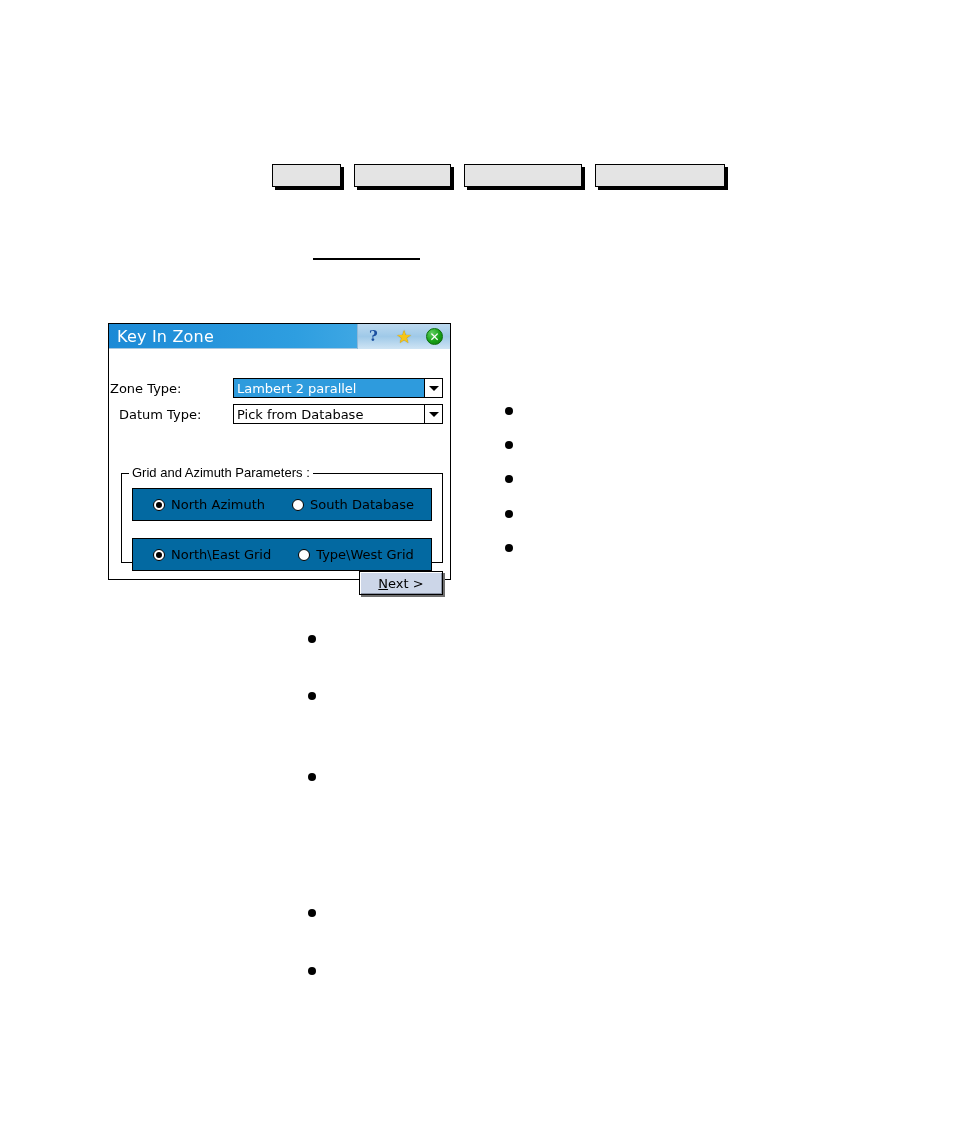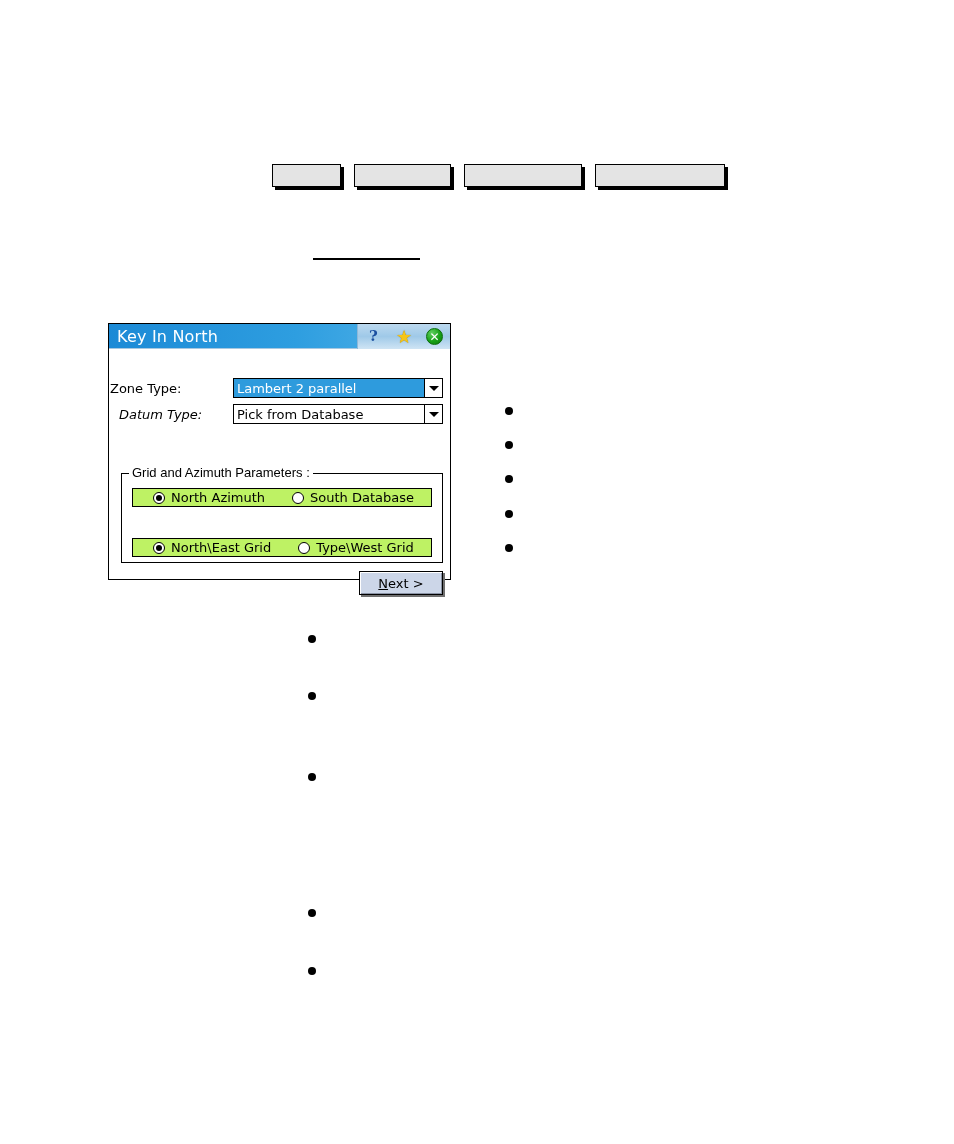--- a/index.html
+++ b/index.html
@@ -206,26 +206,26 @@
     padding: 0 3px;
     font-size: 13px;
     font-family: Liberation Sans, sans-serif;
     color: #000000;
     white-space: nowrap;
   }
   .radio-strip {
     position: absolute;
     left: 10px;
     width: 300px;
-    height: 19px;
-    border: 1px solid #000000;
-    box-sizing: border-box;
-    display: flex;
-    align-items: center;
-    background: #bef264;
+    height: 33px;
+    border: 1px solid #000000;
+    box-sizing: border-box;
+    display: flex;
+    align-items: center;
+    background: #0369a1;
   }
   .radio-strip.r1 { top: 14px; }
   .radio-strip.r2 { top: 64px; }
   .radio-opt {
     display: flex;
     align-items: center;
     font-size: 13px;
     font-family: "DejaVu Sans", sans-serif;
     color: #000000;
     white-space: nowrap;
@@ -292,21 +292,21 @@
 
 <div class="bullet" style="left:308px; top:635px;"></div>
 <div class="bullet" style="left:308px; top:692px;"></div>
 <div class="bullet" style="left:308px; top:773px;"></div>
 <div class="bullet" style="left:308px; top:909px;"></div>
 <div class="bullet" style="left:308px; top:967px;"></div>
 
 <div class="dialog">
 
   <div class="titlebar">
-    <div class="titlebar-text">Key In North</div>
+    <div class="titlebar-text">Key In Zone</div>
     <div class="titlebar-icons">
       <div class="ti-icon">
         <span class="help-q">?</span>
       </div>
       <div class="ti-icon">
         <span class="star-glyph">★</span>
       </div>
       <div class="ti-icon">
         <span class="close-circle">
           <span class="close-x">✕</span>
@@ -318,21 +318,21 @@
   <div class="dlg-body">
 
     <div class="field-label" style="left:1px; top:32px;">Zone Type:</div>
     <div class="combo selected" style="left:124px; top:29px; width:210px;">
       <div class="combo-value">Lambert 2 parallel</div>
       <div class="combo-arrow">
           <i></i>
         </div>
     </div>
 
-    <div class="field-label" style="left:10px; top:58px;font-style:italic;">Datum Type:</div>
+    <div class="field-label" style="left:10px; top:58px;">Datum Type:</div>
     <div class="combo" style="left:124px; top:55px; width:210px;">
       <div class="combo-value">Pick from Database</div>
       <div class="combo-arrow">
           <i></i>
         </div>
     </div>
 
     <div class="groupbox">
       <div class="groupbox-title">Grid and Azimuth Parameters :</div>
 

